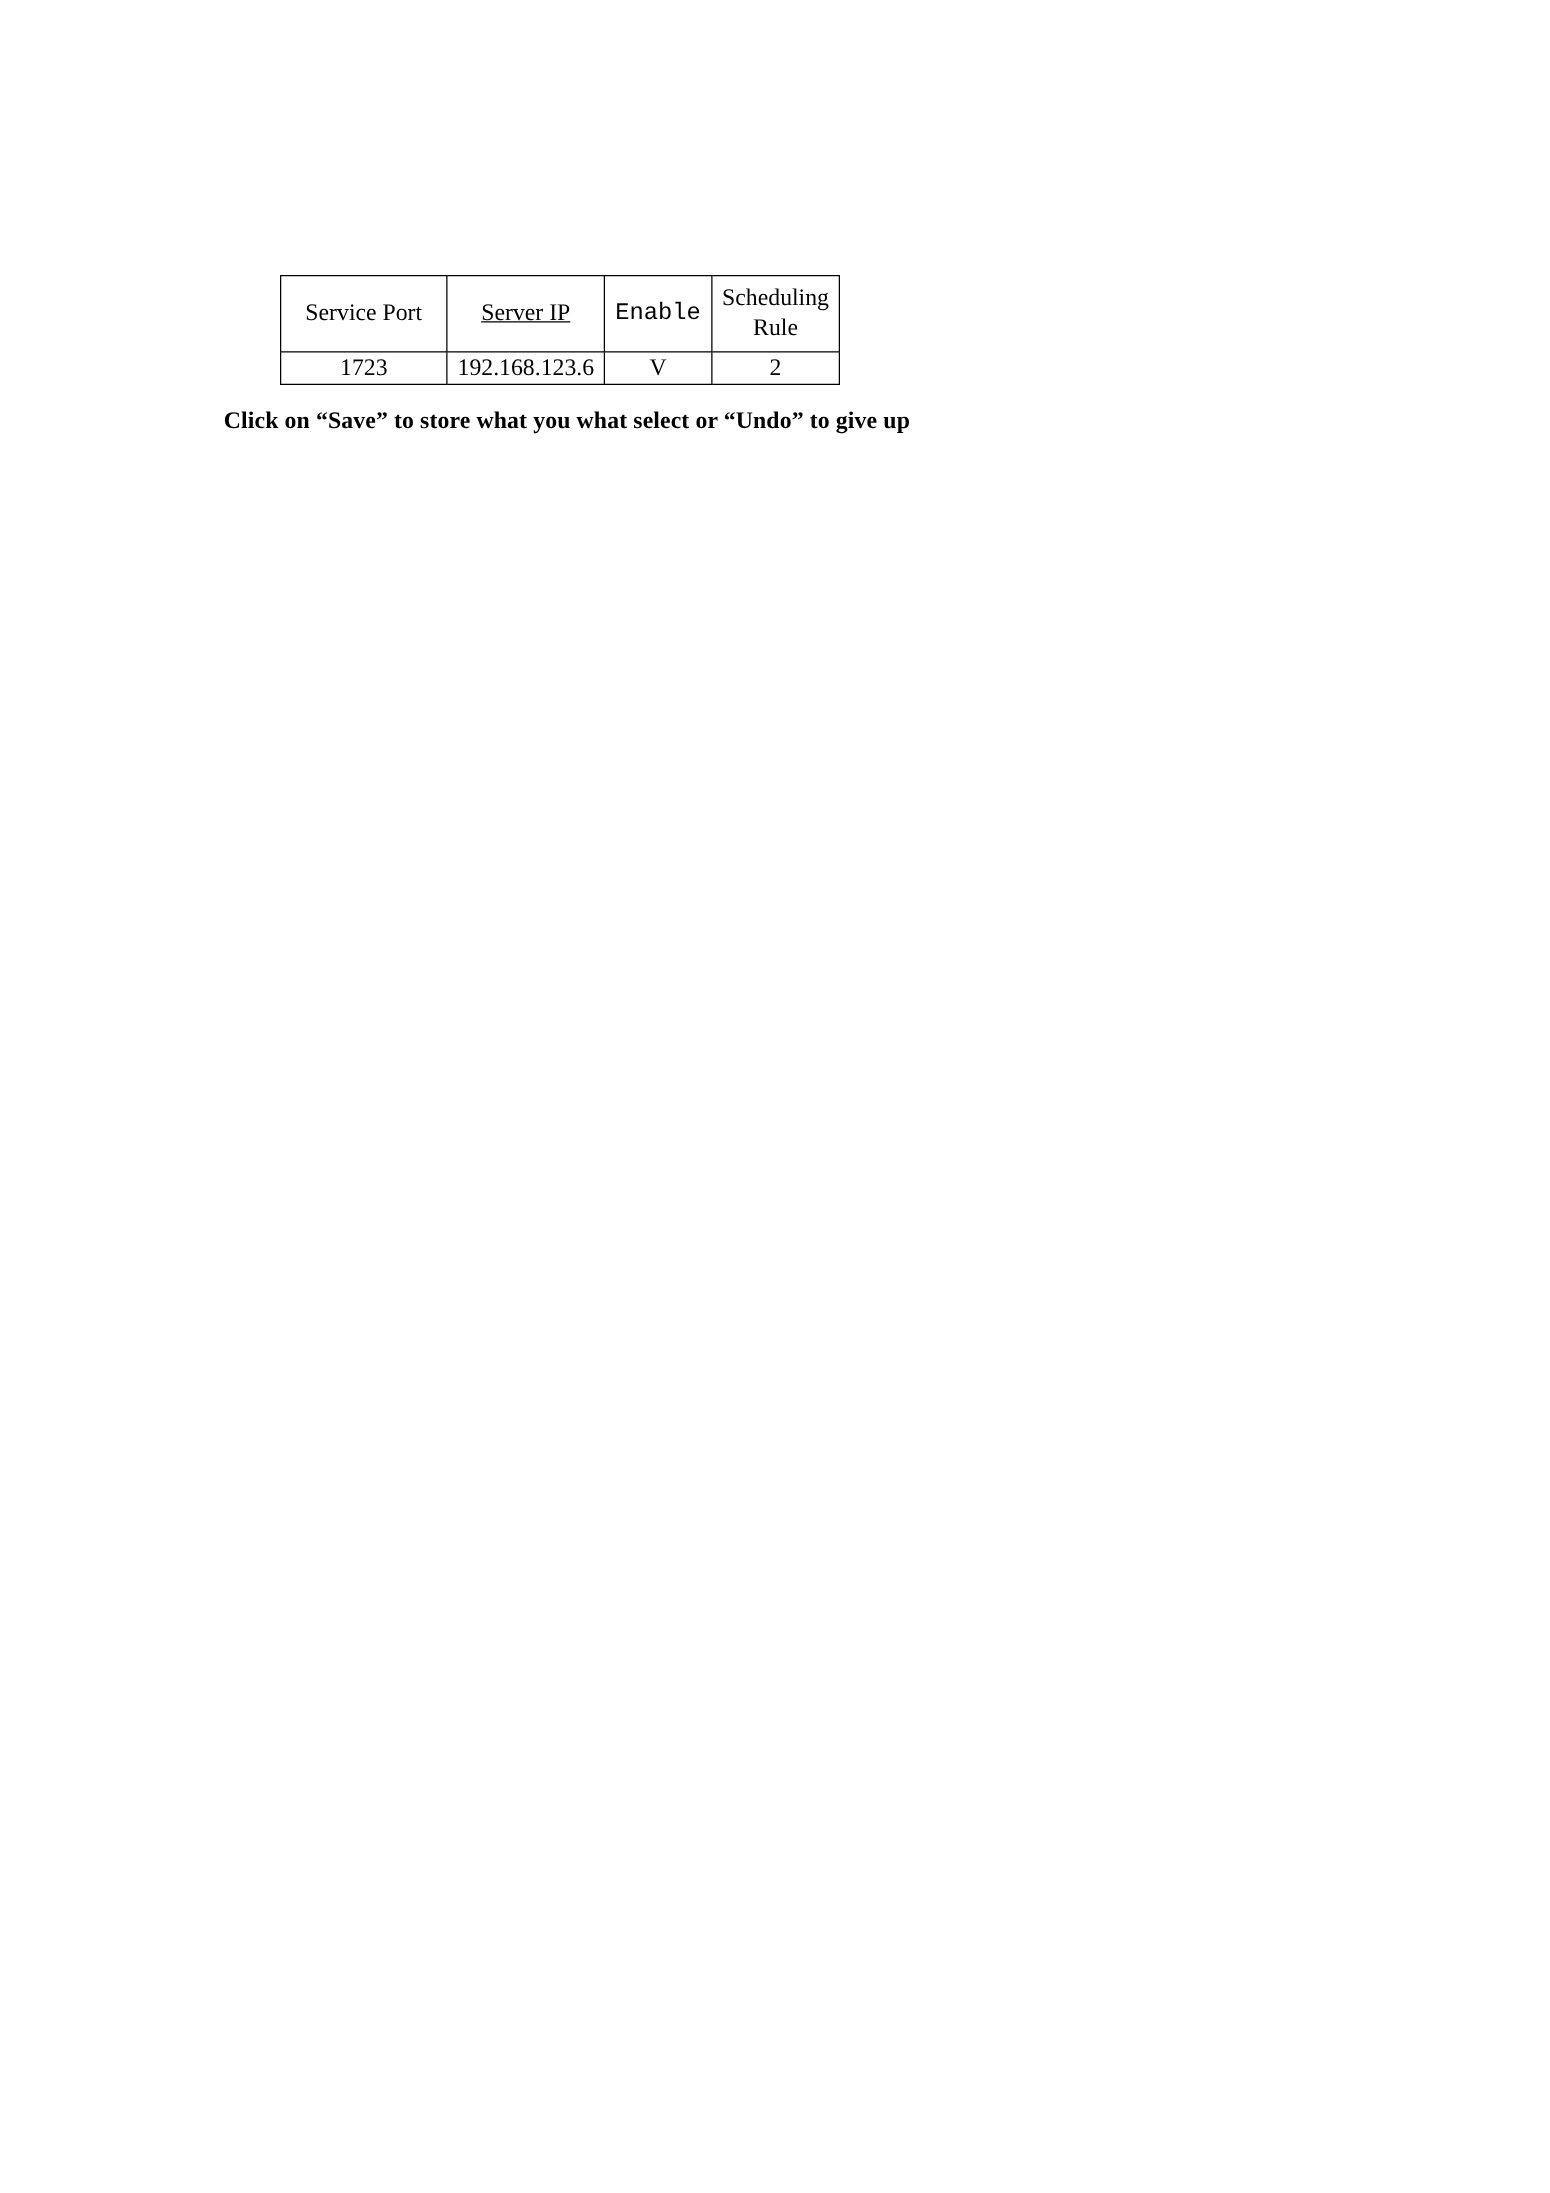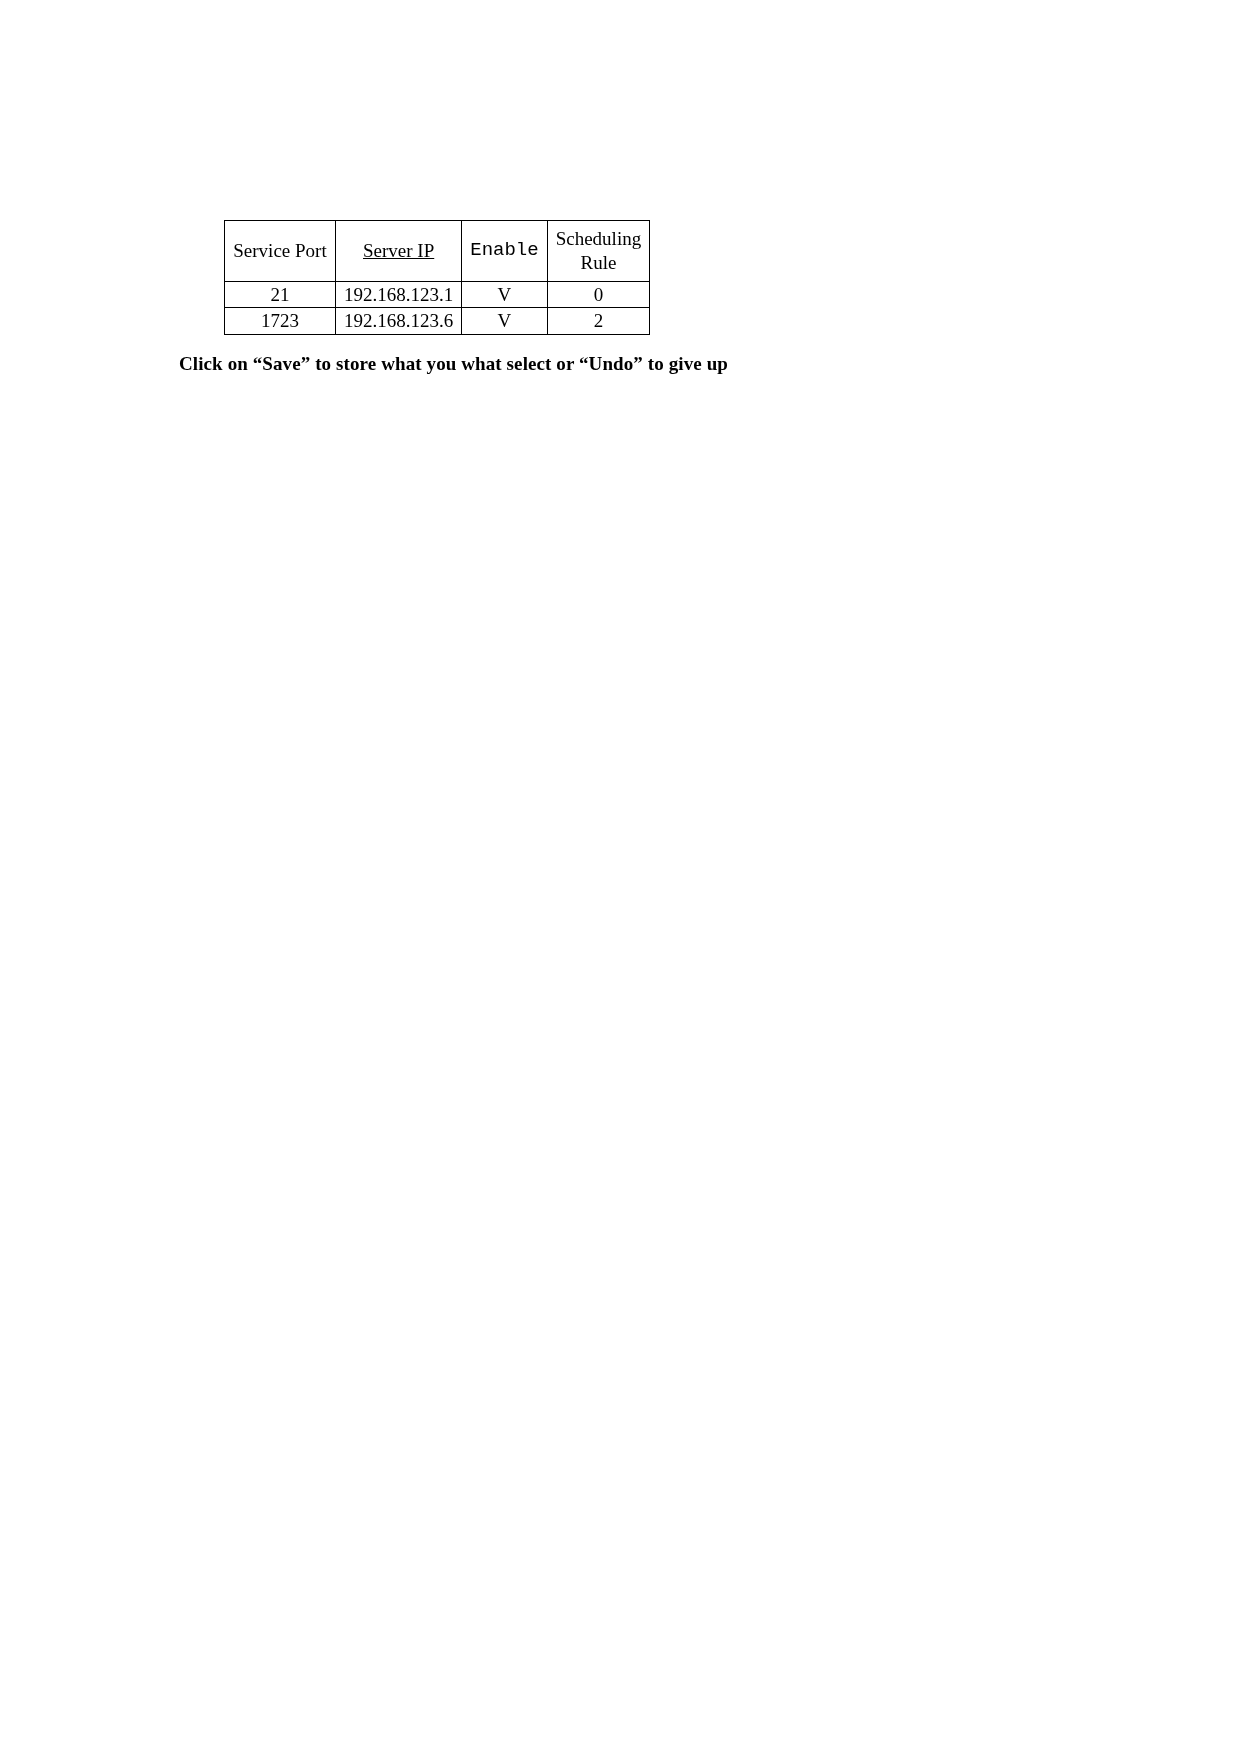--- a/index.html
+++ b/index.html
@@ -36,21 +36,21 @@
       vertical-align: middle;
     }
     table.virtual-server-table th {
       padding: 6px 8px 6px 8px;
       height: 48px;
     }
     table.virtual-server-table td {
       padding: 1px 8px 1px 8px;
       height: 24px;
     }
-    .col-port   { width: 111px; }
+    .col-port   { width: 133px; }
     .col-ip     { width: 113px; text-decoration: underline; }
     .col-enable { width: 63px; font-family: Liberation Mono, monospace; }
     .col-rule   { width: 102px; font-family: Liberation Serif, serif; }
     .instruction {
       font-size: 19px;
       font-weight: bold;
       margin-left: 0px;
       letter-spacing: 0.1px;
     }
   </style>
@@ -63,26 +63,20 @@
     <thead>
       <tr>
         <th class="col-port">Service Port</th>
         <th class="col-ip">Server IP</th>
         <th class="col-enable">Enable</th>
         <th class="col-rule">Scheduling Rule</th>
       </tr>
     </thead>
     <tbody>
       <tr>
-        <td>21</td>
-        <td>192.168.123.1</td>
-        <td>V</td>
-        <td>0</td>
-      </tr>
-      <tr>
         <td>1723</td>
         <td>192.168.123.6</td>
         <td>V</td>
         <td>2</td>
       </tr>
     </tbody>
   </table>
 
   <p class="instruction">Click on “Save” to store what you what select or “Undo” to give up</p>
 

